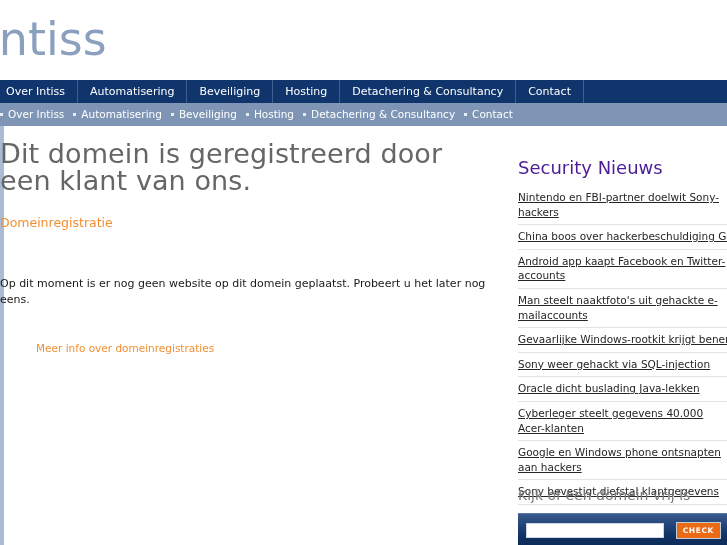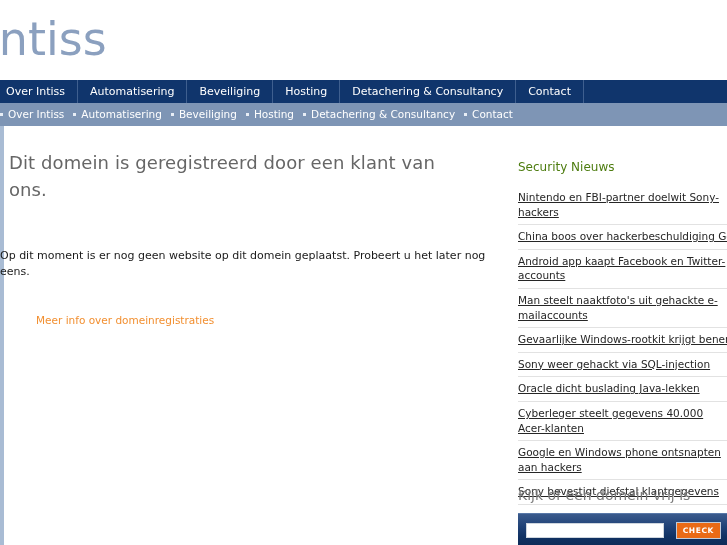--- a/index.html
+++ b/index.html
@@ -103,23 +103,23 @@
     background: #a9bcd4;
   }
 
   
   .content {
     position: absolute;
     left: 0px; top: 140px;
     width: 500px;
   }
   .page-title {
-    margin: 9px;
+    margin: 0;
     padding: 0 20px 0 0;
-    font-size: 18px;
+    font-size: 27px;
     font-weight: 400;
     color: #666666;
     line-height: 27px;
     letter-spacing: 0.1px;
   }
   .link-orange {
     display: block;
     margin-top: 21px;
     font-size: 12.5px;
     color: #f28f30;
@@ -144,22 +144,22 @@
     padding-left: 36px;
   }
 
   
   .sidebar {
     position: absolute;
     left: 518px; top: 158px;
     width: 209px;
   }
   .side-title {
-    font-size: 12px;
-    color: #4d7c0f;
+    font-size: 18px;
+    color: #4c1d95;
     font-weight: 400;
     line-height: 19px;
     margin: 0 0 9px 0;
     white-space: nowrap;
   }
   .news-list {
     list-style: none;
     margin: 0;
     padding: 0;
     width: 209px;
@@ -270,20 +270,21 @@
     <a class="crumb">
         <span class="dot"></span>
         <span>Contact</span>
       </a>
   </div>
 
   <div class="left-strip"></div>
 
   <div class="content">
     <h1 class="page-title">Dit domein is geregistreerd door een klant van ons.</h1>
+    <a class="link-orange">Domeinregistratie</a>
     <p class="body-text">Op dit moment is er nog geen website op dit domein geplaatst. Probeert u het later nog eens.</p>
     <a class="link-small">Meer info over domeinregistraties</a>
   </div>
 
   <div class="sidebar">
     <h2 class="side-title">Security Nieuws</h2>
     <ul class="news-list">
       <li class="news-item">Nintendo en FBI-partner doelwit Sony-hackers</li>
       <li class="news-item nowrap">China boos over hackerbeschuldiging Google</li>
       <li class="news-item">Android app kaapt Facebook en Twitter-accounts</li>

